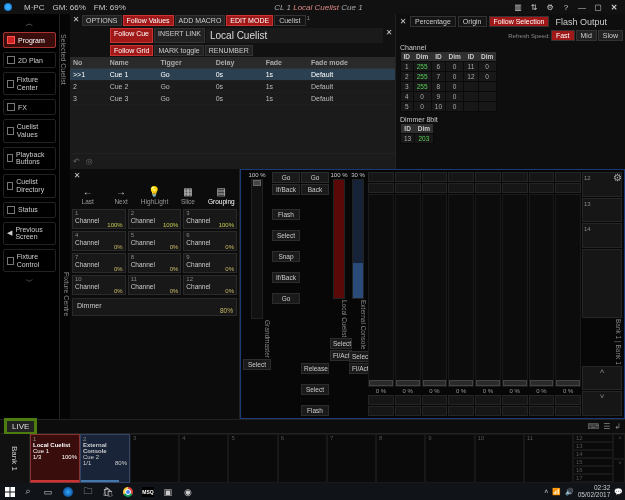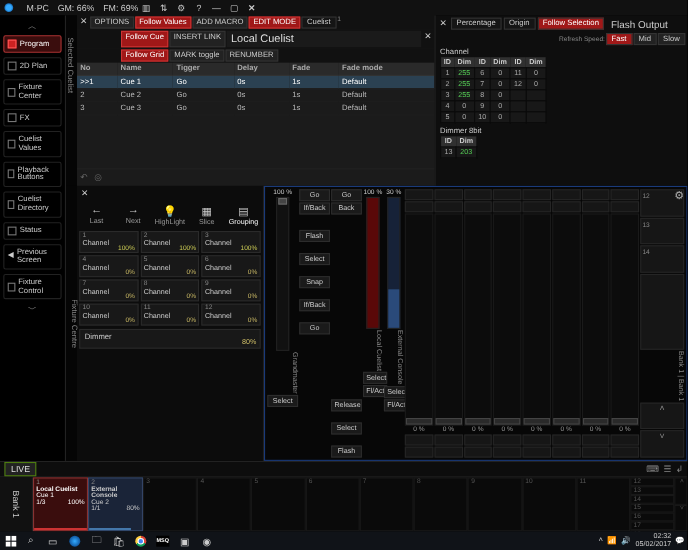--- a/index.html
+++ b/index.html
@@ -84,21 +84,21 @@
   .cuebox.blue{background:#1a2438;border-color:#346;}
   .cuebox .ct{font-weight:bold;}
   .cuebox .bar{position:absolute;left:0;bottom:0;height:2px;background:#c33;}
   .bank-rest{flex:1;display:flex;}
   .bank-slot{flex:1;border:1px solid #181818;position:relative;}
   .bank-slot .n{position:absolute;top:0;left:2px;color:#555;font-size:6px;}
   .bank-slots-col{width:40px;display:flex;flex-direction:column;}
   .bank-slots-col .r{flex:1;border:1px solid #181818;color:#555;font-size:6px;padding-left:2px;}
   
   .liverow{height:14px;background:#0d0d0d;display:flex;align-items:center;padding:0 4px;gap:6px;border-top:1px solid #222;}
-  .liverow .lv{background:#222;color:#ddd;font-size:8px;padding:1px 5px;border:1px solid #4d7c0f;}
+  .liverow .lv{background:#222;color:#ddd;font-size:8px;padding:1px 5px;border:3px solid #4d7c0f;}
   .liverow input{flex:0 0 200px;background:#151515;border:1px solid #2a2a2a;color:#666;font-size:7px;padding:1px 3px;font-style:italic;}
   .liverow .icons{margin-left:auto;display:flex;gap:4px;color:#888;}
   
   .taskbar{height:17px;background:#101318;display:flex;align-items:center;padding:0 2px;position:relative;}
   .taskbar .start{width:16px;height:14px;display:flex;align-items:center;justify-content:center;}
   .taskbar .start svg{width:10px;height:10px;}
   .taskbar .tb{width:20px;text-align:center;color:#ccc;font-size:9px;}
   .taskbar .tray{margin-left:auto;display:flex;gap:4px;align-items:center;color:#ccc;font-size:7px;}
   .taskbar .clock{text-align:right;line-height:1;font-size:6.5px;}
   .chromeicon{width:10px;height:10px;border-radius:50%;background:conic-gradient(#db4437 0 120deg,#0f9d58 120deg 240deg,#ffcd40 240deg 360deg);position:relative;margin:0 auto;}
@@ -122,20 +122,25 @@
 </style>
 </head>
 <body>
 
 <div class="titlebar">
   <div class="t-left">
     <div class="logo"></div>
     <span>M·PC</span>
     <span>GM: 66%</span>
     <span>FM: 69%</span>
+  </div>
+  <div class="center">
+    <span class="g">CL 1</span>
+    <span>Local Cuelist</span>
+    <span class="g">Cue 1</span>
   </div>
   <div class="wicons">
     <span>▥</span>
     <span>⇅</span>
     <span>⚙</span>
     <span>?</span>
     <span class="minbtn">—</span>
     <span class="maxbtn">▢</span>
     <span class="closebtn">✕</span>
   </div>

